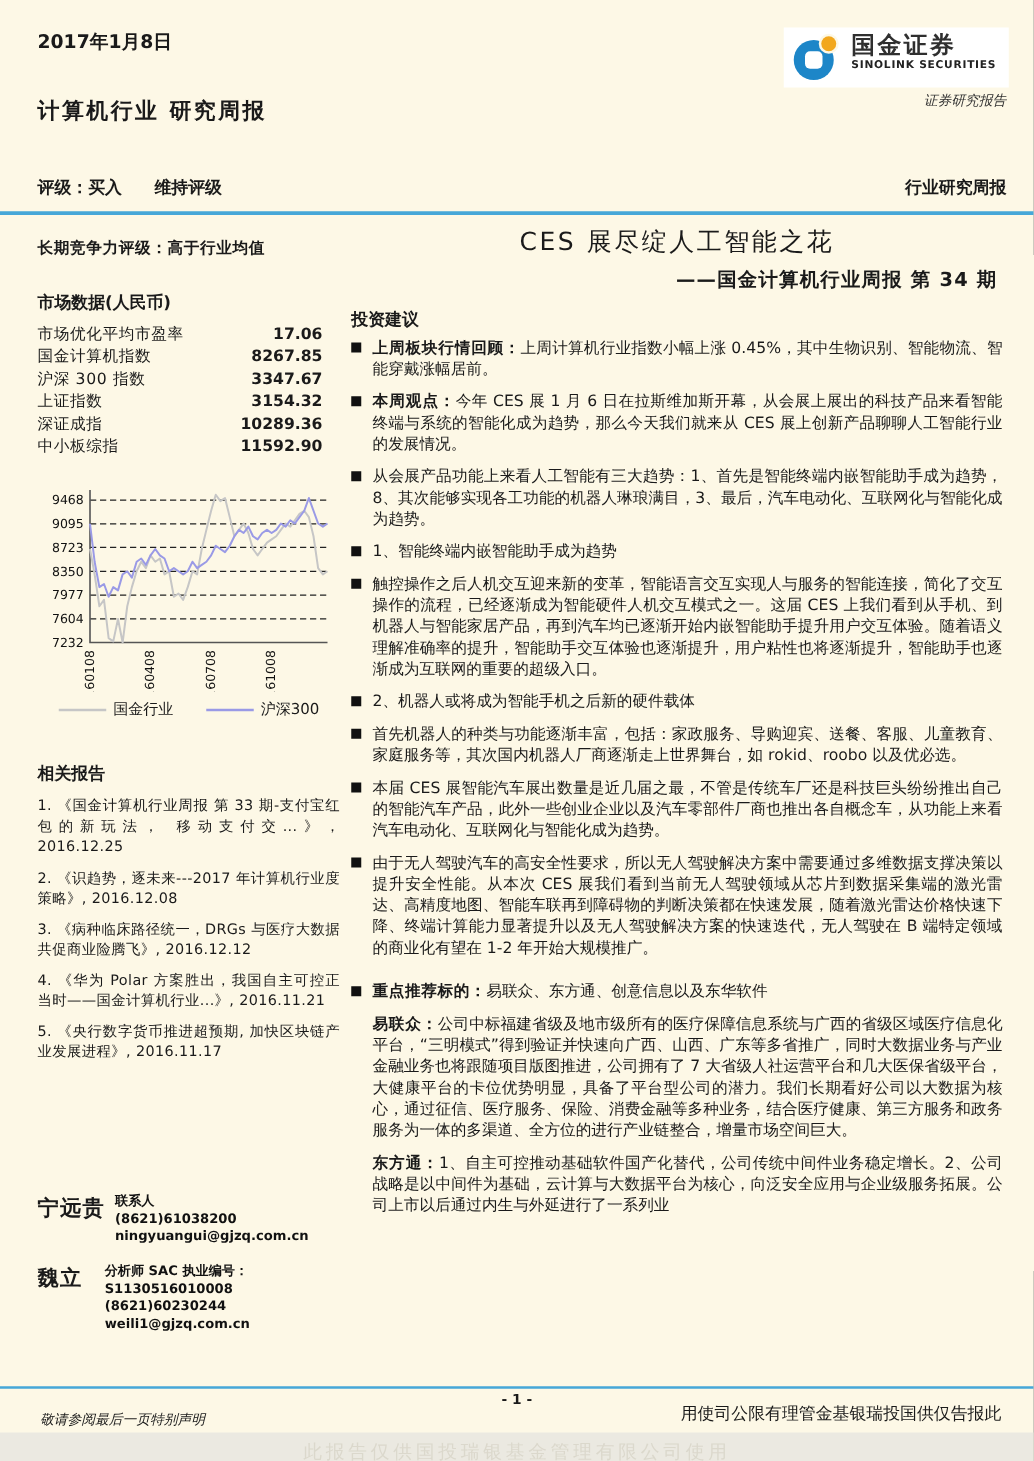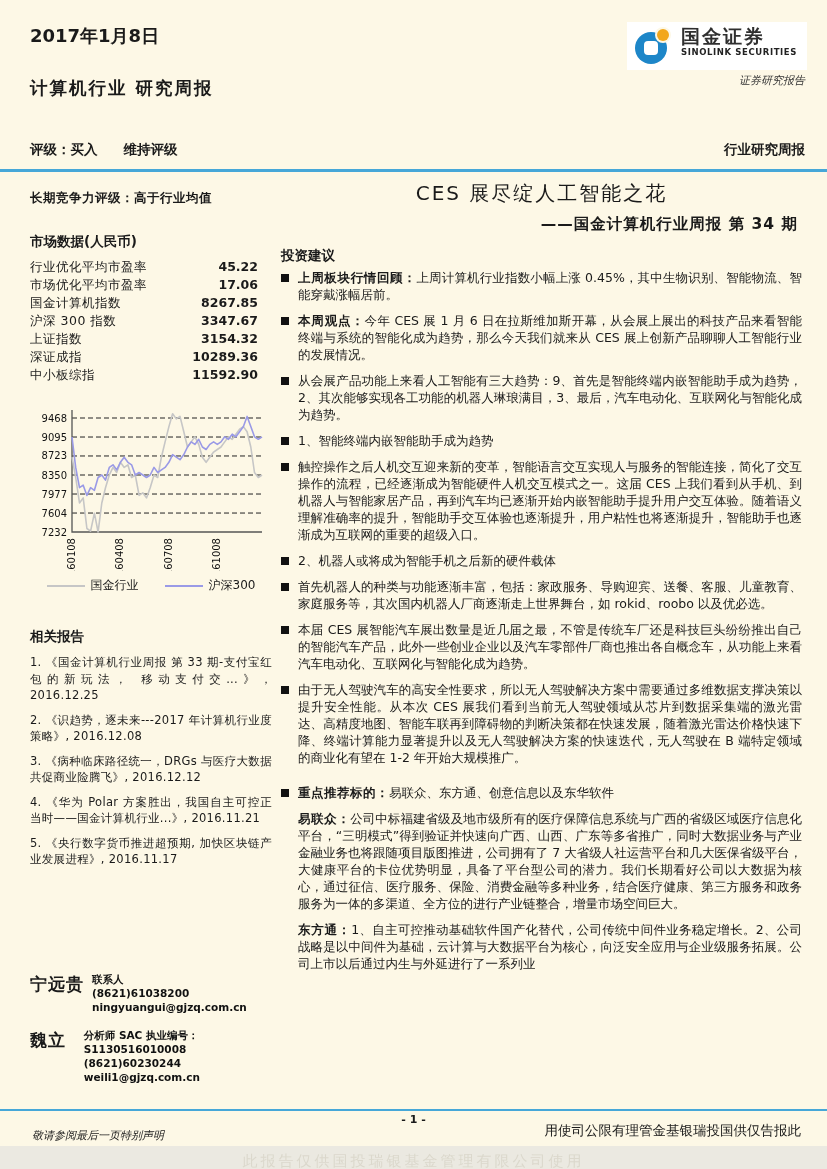--- a/index.html
+++ b/index.html
@@ -3,21 +3,21 @@
 <meta charset="utf-8">
 <style>
   * { margin:0; padding:0; box-sizing:border-box; }
   html,body { background:#888; }
   .page {
     position:relative; width:827px; height:1169px; margin:0 auto;
     background:#fdf8e6; overflow:hidden; color:#1a1a1a;
     font-family:"DejaVu Sans", sans-serif;
   }
   
-  .hdr-date { position:absolute; left:30px; top:24px; font-size:18px; font-weight:bold; }
+  .hdr-date { position:absolute; left:30px; top:24px; font-size:15px; font-weight:bold; }
   .logo-box { position:absolute; right:20px; top:22px; background:#fff; display:flex; padding:3px 10px 3px 6px; }
   .logo-text { margin-left:6px; }
   .brand-cn { font-size:19px; font-weight:bold; color:#2f2f2f; letter-spacing:2px; line-height:22px; }
   .brand-en { font-size:8.5px; font-weight:bold; color:#222; letter-spacing:0.6px; }
   .doc-type { position:absolute; right:22px; top:73px; font-size:11px; font-style:italic; font-family:"DejaVu Serif", serif; color:#333; }
   .report-title { position:absolute; left:30px; top:76px; font-size:17.5px; font-weight:bold; letter-spacing:2px; }
   .rating-row { position:absolute; left:30px; right:22px; top:141px; display:flex; justify-content:space-between; font-size:13.5px; font-weight:bold; }
   .rating-gap { margin-left:26px; }
   .blue-rule { position:absolute; left:0; right:0; top:169px; height:3px; background:#46a7d8; }
   
@@ -88,24 +88,20 @@
       <span>评级：买入</span><span class="rating-gap">维持评级</span>
     </span>
     <span>行业研究周报</span>
   </div>
   <div class="blue-rule"></div>
 
   <aside class="left-col">
     <div class="competitiveness">长期竞争力评级：高于行业均值</div>
     <div class="market-title">市场数据(人民币)</div>
     <div class="market-rows" id="market-rows">
-        <div class="mrow">
-          <span class="mlabel">行业优化平均市盈率</span>
-          <span class="mval">45.22</span>
-        </div>
         <div class="mrow">
           <span class="mlabel">市场优化平均市盈率</span>
           <span class="mval">17.06</span>
         </div>
         <div class="mrow">
           <span class="mlabel">国金计算机指数</span>
           <span class="mval">8267.85</span>
         </div>
         <div class="mrow">
           <span class="mlabel">沪深 300 指数</span>
@@ -201,21 +197,21 @@
         <div class="para">
           <span class="bullet"></span>
           <div class="ptext"><b>上周板块行情回顾：</b>上周计算机行业指数小幅上涨 0.45%，其中生物识别、智能物流、智能穿戴涨幅居前。</div>
         </div>
         <div class="para">
           <span class="bullet"></span>
           <div class="ptext"><b>本周观点：</b>今年 CES 展 1 月 6 日在拉斯维加斯开幕，从会展上展出的科技产品来看智能终端与系统的智能化成为趋势，那么今天我们就来从 CES 展上创新产品聊聊人工智能行业的发展情况。</div>
         </div>
         <div class="para">
           <span class="bullet"></span>
-          <div class="ptext">从会展产品功能上来看人工智能有三大趋势：9、首先是智能终端内嵌智能助手成为趋势，2、其次能够实现各工功能的机器人琳琅满目，3、最后，汽车电动化、互联网化与智能化成为趋势。</div>
+          <div class="ptext">从会展产品功能上来看人工智能有三大趋势：1、首先是智能终端内嵌智能助手成为趋势，8、其次能够实现各工功能的机器人琳琅满目，3、最后，汽车电动化、互联网化与智能化成为趋势。</div>
         </div>
         <div class="para">
           <span class="bullet"></span>
           <div class="ptext">1、智能终端内嵌智能助手成为趋势</div>
         </div>
         <div class="para">
           <span class="bullet"></span>
           <div class="ptext">触控操作之后人机交互迎来新的变革，智能语言交互实现人与服务的智能连接，简化了交互操作的流程，已经逐渐成为智能硬件人机交互模式之一。这届 CES 上我们看到从手机、到机器人与智能家居产品，再到汽车均已逐渐开始内嵌智能助手提升用户交互体验。随着语义理解准确率的提升，智能助手交互体验也逐渐提升，用户粘性也将逐渐提升，智能助手也逐渐成为互联网的重要的超级入口。</div>
         </div>
         <div class="para">

